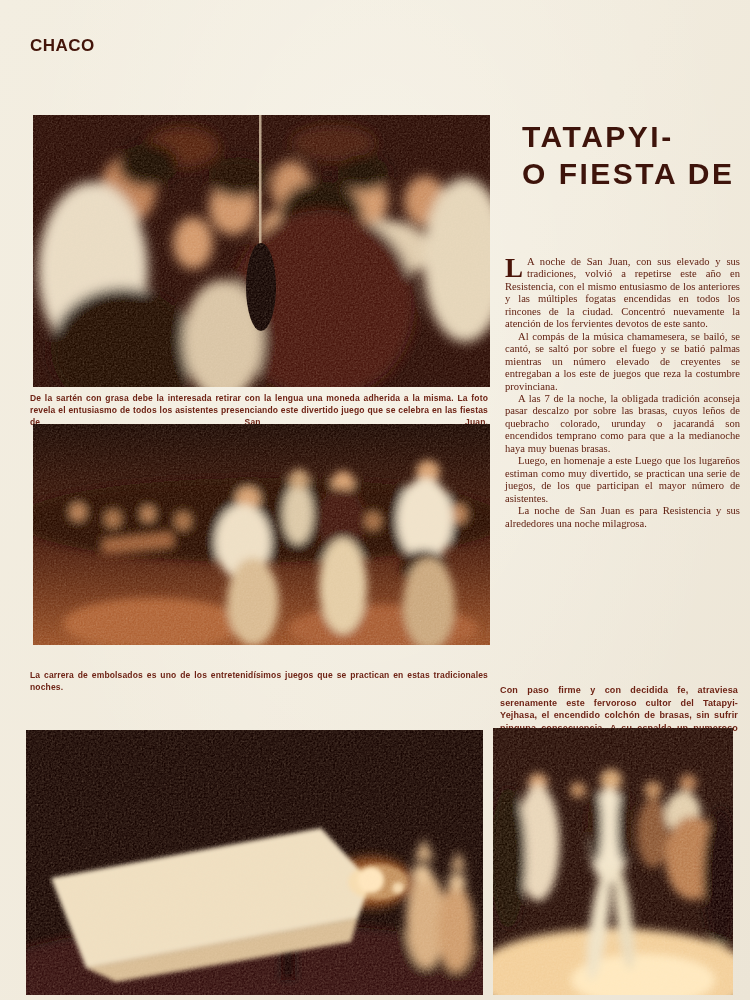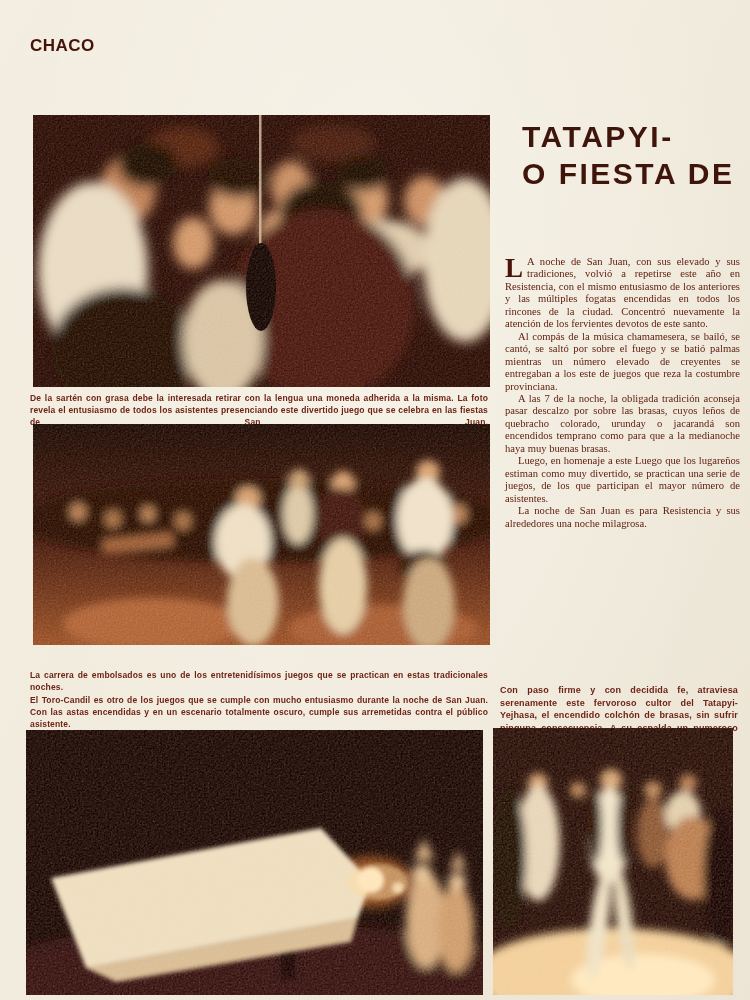--- a/index.html
+++ b/index.html
@@ -136,21 +136,20 @@
         <circle cx="395" cy="48" r="12" fill="#d8a171"></circle>
         <ellipse cx="392" cy="96" rx="28" ry="42" fill="#f0e3cb"></ellipse>
         <ellipse cx="390" cy="142" rx="24" ry="16" fill="#2e1006"></ellipse>
         <ellipse cx="396" cy="180" rx="26" ry="46" fill="#caa87e"></ellipse>
       </g>
       <rect width="457" height="221" filter="url(#g2)" opacity=".45"></rect>
     </svg>
   </div>
   <p class="caption cap2">La carrera de embolsados es uno de los entretenidísimos juegos que se practican en estas tradicionales noches.</p>
 
-  <p class="caption cap3">El Toro-Candil es otro de los juegos que se cumple con mucho entusiasmo durante la noche de San Juan. Con las astas encendidas y en un escenario totalmente oscuro, cumple sus arremetidas contra el público asistente.</p>
 
   <div class="photo ph3">
     <svg viewBox="0 0 457 265" preserveAspectRatio="none" aria-hidden="true">
       <defs>
         <filter id="b3" x="-30%" y="-30%" width="160%" height="160%">
             <feGaussianBlur stdDeviation="5"></feGaussianBlur>
           </filter>
         <filter id="b3s" x="-30%" y="-30%" width="160%" height="160%">
             <feGaussianBlur stdDeviation="2"></feGaussianBlur>
           </filter>

